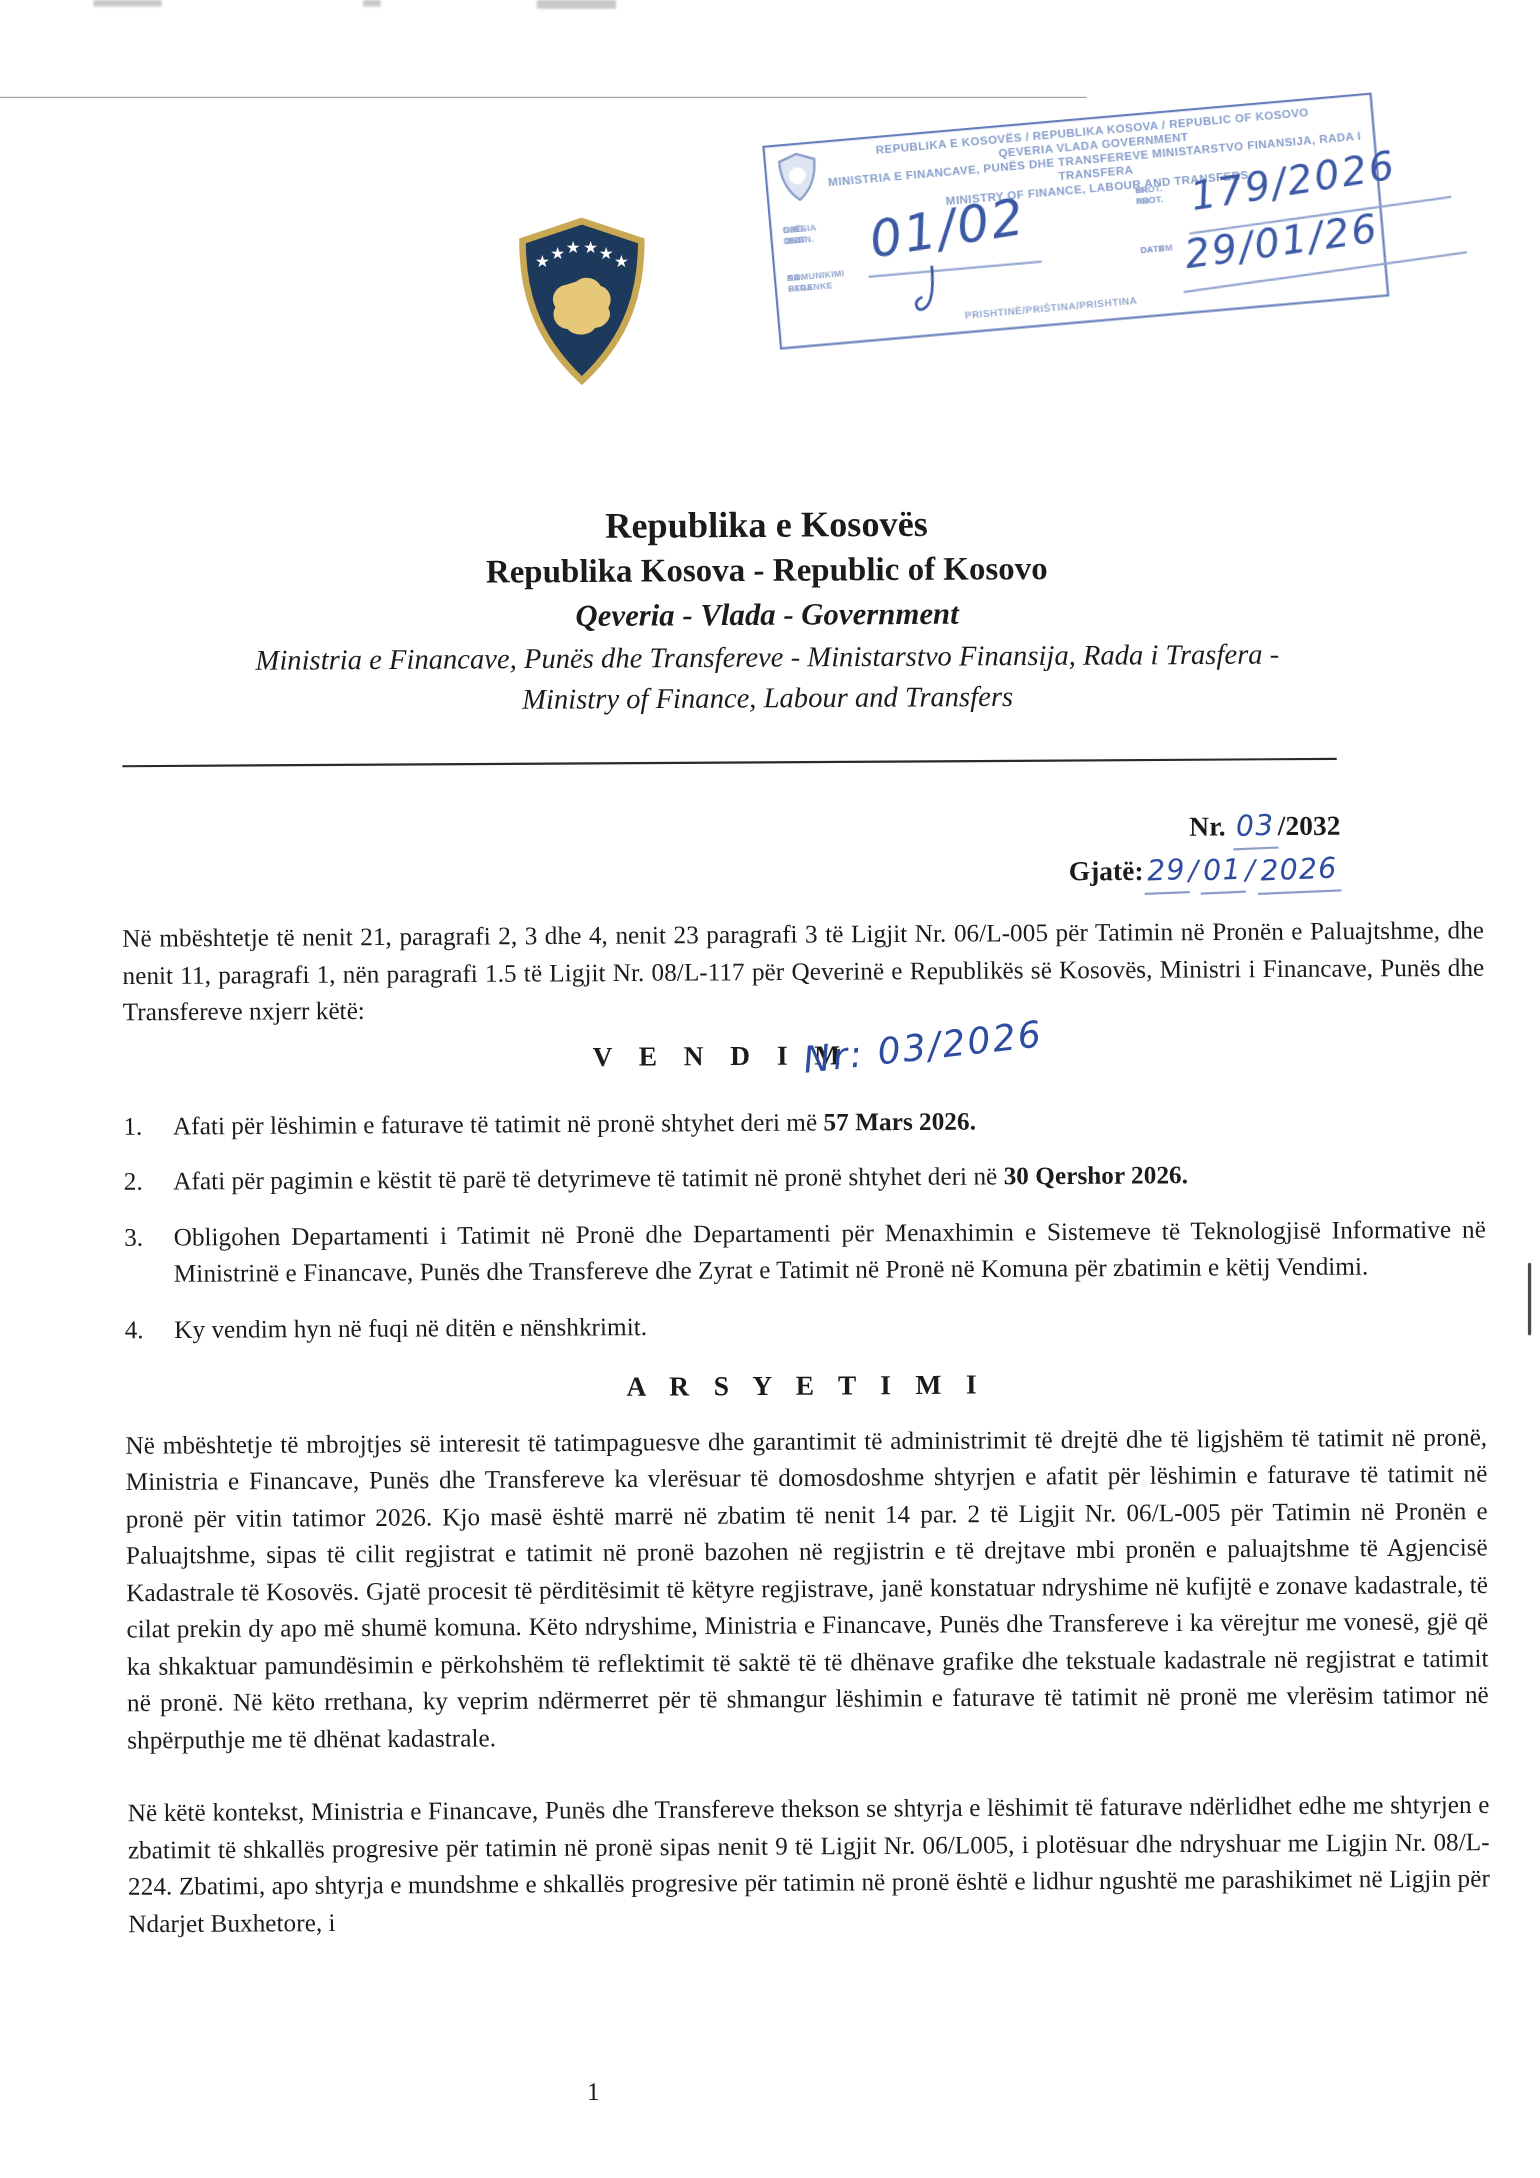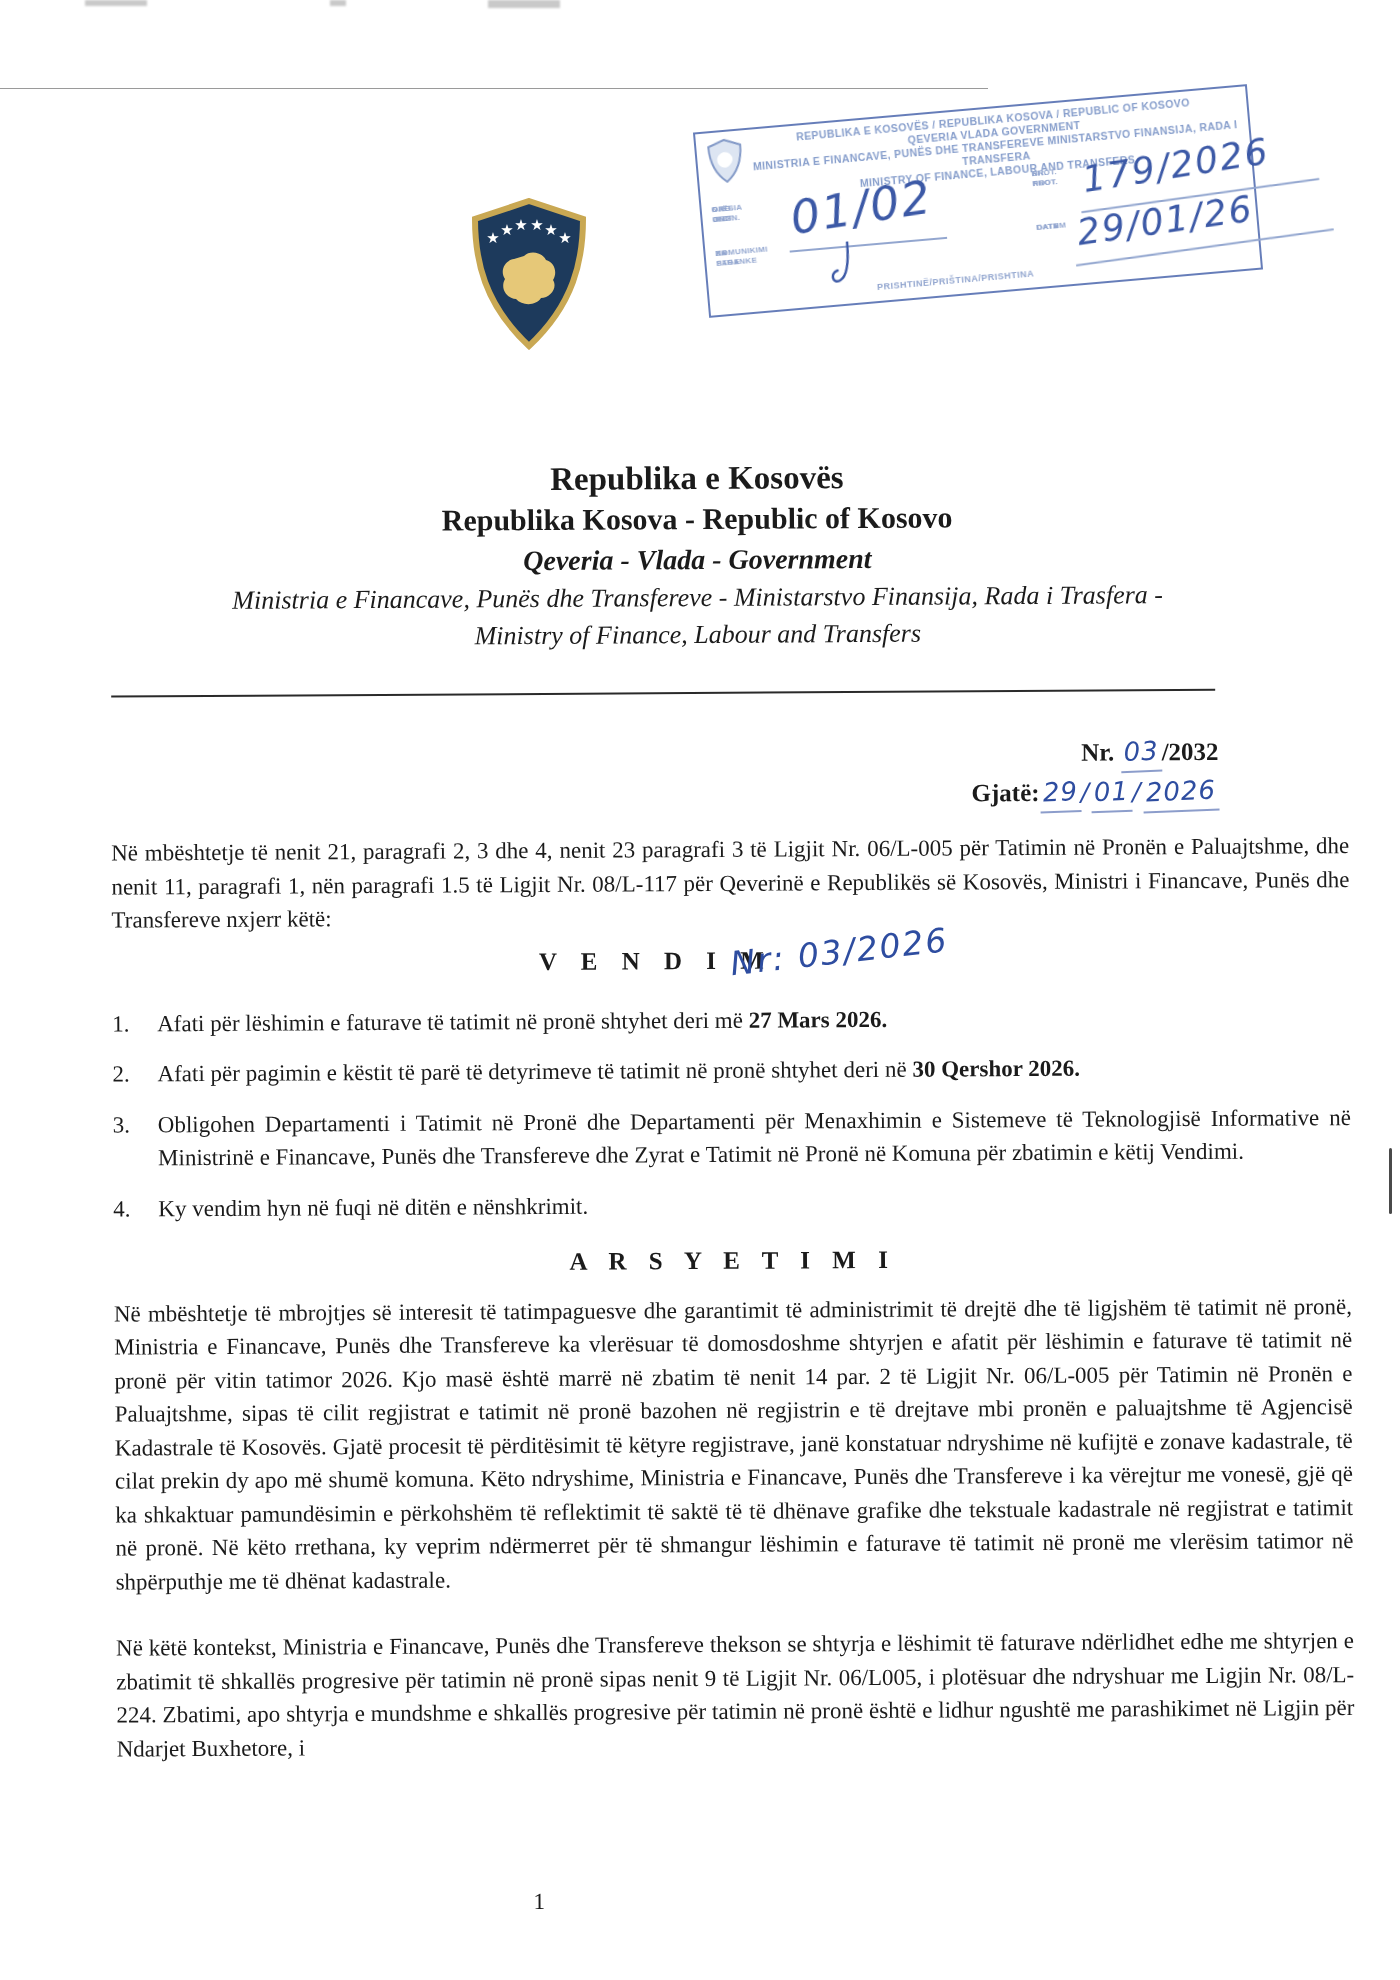--- a/index.html
+++ b/index.html
@@ -157,21 +157,21 @@
       <div class="para">Në mbështetje të nenit 21, paragrafi 2, 3 dhe 4, nenit 23 paragrafi 3 të Ligjit Nr. 06/L-005 për Tatimin në Pronën e Paluajtshme, dhe nenit 11, paragrafi 1, nën paragrafi 1.5 të Ligjit Nr. 08/L-117 për Qeverinë e Republikës së Kosovës, Ministri i Financave, Punës dhe Transfereve nxjerr këtë:</div>
 
       <div class="vendim-row">
         <span class="vendim-h">V E N D I M</span>
         <span class="hw vendim-hw">Nr: 03/2026</span>
       </div>
 
       <div class="list">
         <div class="li">
           <div class="num">1.</div>
-          <div class="txt"><span>Afati për lëshimin e faturave të tatimit në pronë shtyhet deri më </span><b>27 Mars 2026.</b></div>
+          <div class="txt"><span>Afati për lëshimin e faturave të tatimit në pronë shtyhet deri më </span><b>57 Mars 2026.</b></div>
         </div>
         <div class="li">
           <div class="num">2.</div>
           <div class="txt"><span>Afati për pagimin e këstit të parë të detyrimeve të tatimit në pronë shtyhet deri në </span><b>30 Qershor 2026.</b></div>
         </div>
         <div class="li">
           <div class="num">3.</div>
           <div class="txt"><span>Obligohen Departamenti i Tatimit në Pronë dhe Departamenti për Menaxhimin e Sistemeve të Teknologjisë Informative në Ministrinë e Financave, Punës dhe Transfereve dhe Zyrat e Tatimit në Pronë në Komuna për zbatimin e këtij Vendimi.</span><b></b></div>
         </div>
         <div class="li">

